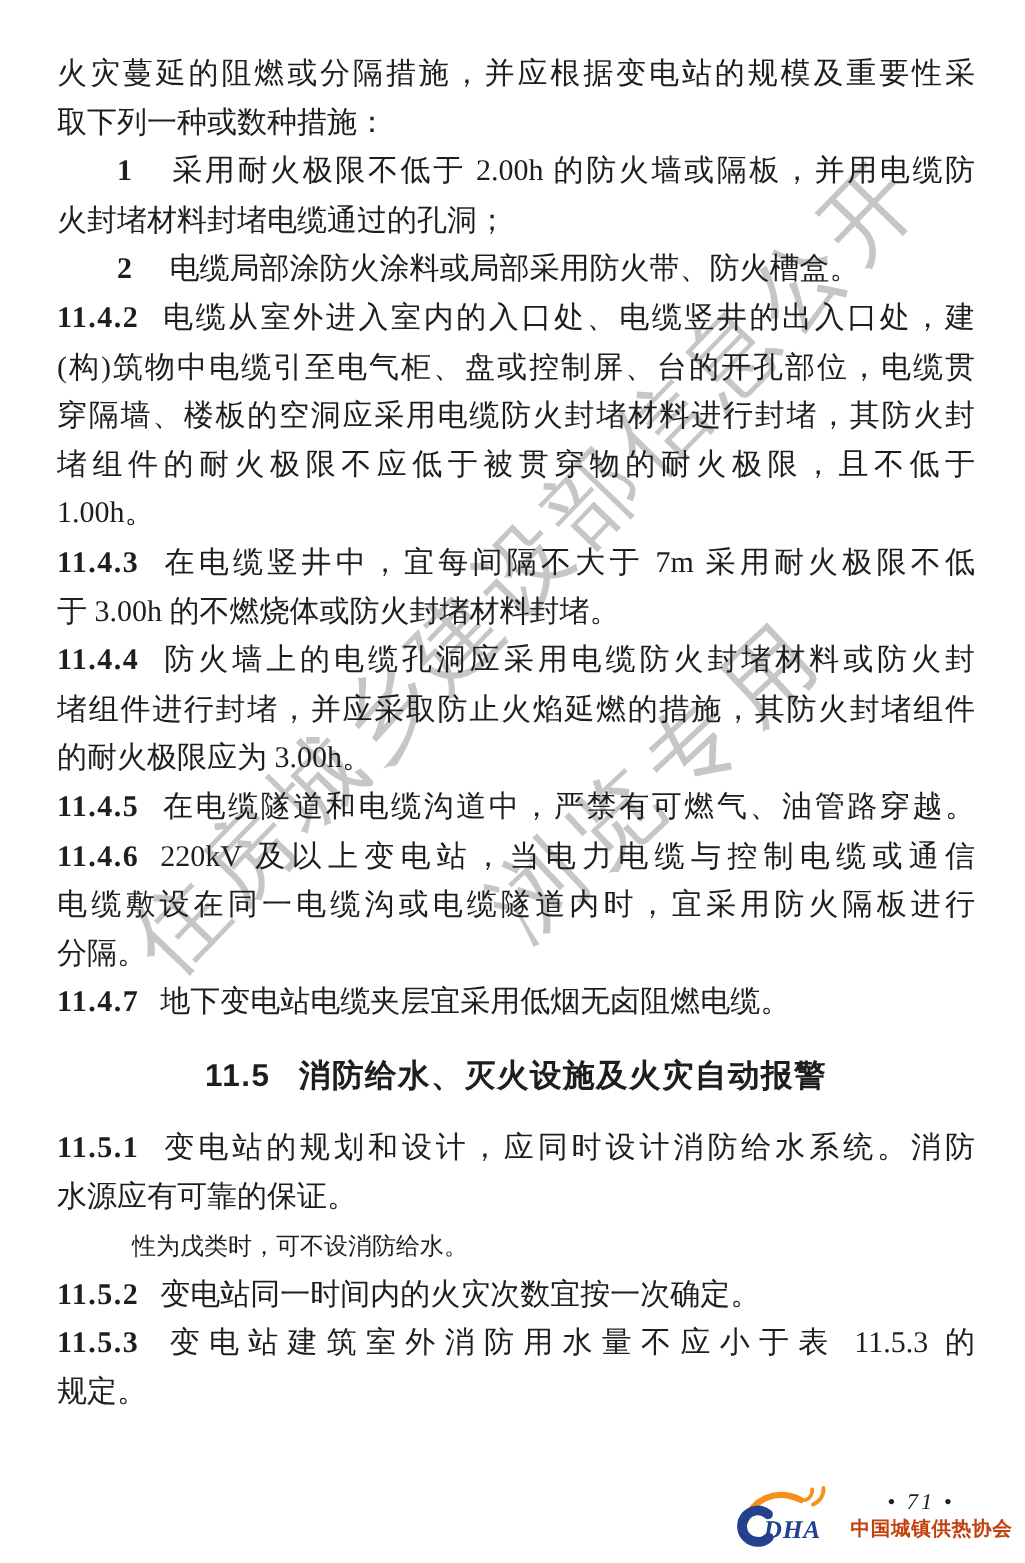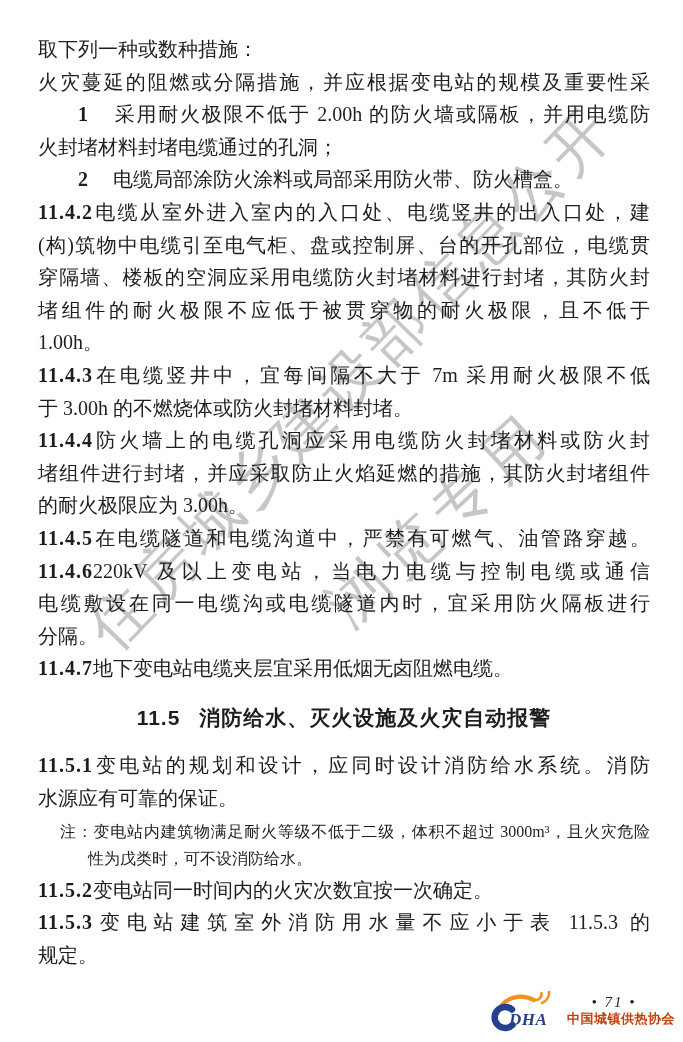--- a/index.html
+++ b/index.html
@@ -19,21 +19,21 @@
   }
   #wm1 { left:99px;  top:609px; letter-spacing:6px;  transform:rotate(-46deg); }
   #wm2 { left:337px; top:584px; letter-spacing:10px; transform:rotate(-43deg); }
   
   #doc { position:absolute; left:38px; top:33px; width:612px; z-index:1; }
   .line {
     font-size:20px; line-height:32.6px; height:32.6px;
     white-space:nowrap; overflow:hidden;
   }
   .line.j { white-space:normal; text-align:justify; text-align-last:justify; }
-  .b { font-weight:bold; letter-spacing:1px; }
+  .b { font-weight:bold; letter-spacing:1px; margin-right:14px; }
   .list { padding-left:40px; }
   .list .b { margin-right:24px; }
   .heading {
     font-size:21px; font-weight:bold; text-align:center;
     line-height:32.6px; height:32.6px; margin:17px 0 15px 0;
     font-family:"Liberation Sans","DejaVu Sans",sans-serif;
     letter-spacing:1px;
   }
   .heading .b { margin-right:19px; }
   .note-line { font-size:16px; line-height:27px; height:27px; }
@@ -55,22 +55,22 @@
     white-space:nowrap;
   }
 </style>
 </head>
 <body>
 
 <div class="wm" id="wm1">住房城乡建设部信息公开</div>
 <div class="wm" id="wm2">浏览专用</div>
 
 <div id="doc">
+    <div class="line body-line j"><span>火灾蔓延的阻燃或分隔措施，并应根据变电站的规模及重要性采</span></div>
     <div class="line body-line"><span>取下列一种或数种措施：</span></div>
-    <div class="line body-line j"><span>火灾蔓延的阻燃或分隔措施，并应根据变电站的规模及重要性采</span></div>
     <div class="line body-line list j"><span class="b">1</span><span>采用耐火极限不低于 2.00h 的防火墙或隔板，并用电缆防</span></div>
     <div class="line body-line"><span>火封堵材料封堵电缆通过的孔洞；</span></div>
     <div class="line body-line list"><span class="b">2</span><span>电缆局部涂防火涂料或局部采用防火带、防火槽盒。</span></div>
     <div class="line body-line j"><span class="b">11.4.2</span><span>电缆从室外进入室内的入口处、电缆竖井的出入口处，建</span></div>
     <div class="line body-line j"><span>(构)筑物中电缆引至电气柜、盘或控制屏、台的开孔部位，电缆贯</span></div>
     <div class="line body-line j"><span>穿隔墙、楼板的空洞应采用电缆防火封堵材料进行封堵，其防火封</span></div>
     <div class="line body-line j"><span>堵组件的耐火极限不应低于被贯穿物的耐火极限，且不低于</span></div>
     <div class="line body-line"><span>1.00h。</span></div>
     <div class="line body-line j"><span class="b">11.4.3</span><span>在电缆竖井中，宜每间隔不大于 7m 采用耐火极限不低</span></div>
     <div class="line body-line"><span>于 3.00h 的不燃烧体或防火封堵材料封堵。</span></div>
@@ -78,21 +78,20 @@
     <div class="line body-line j"><span>堵组件进行封堵，并应采取防止火焰延燃的措施，其防火封堵组件</span></div>
     <div class="line body-line"><span>的耐火极限应为 3.00h。</span></div>
     <div class="line body-line j"><span class="b">11.4.5</span><span>在电缆隧道和电缆沟道中，严禁有可燃气、油管路穿越。</span></div>
     <div class="line body-line j"><span class="b">11.4.6</span><span>220kV 及以上变电站，当电力电缆与控制电缆或通信</span></div>
     <div class="line body-line j"><span>电缆敷设在同一电缆沟或电缆隧道内时，宜采用防火隔板进行</span></div>
     <div class="line body-line"><span>分隔。</span></div>
     <div class="line body-line"><span class="b">11.4.7</span><span>地下变电站电缆夹层宜采用低烟无卤阻燃电缆。</span></div>
     <div class="heading"><span class="b">11.5</span><span>消防给水、灭火设施及火灾自动报警</span></div>
     <div class="line body-line j"><span class="b">11.5.1</span><span>变电站的规划和设计，应同时设计消防给水系统。消防</span></div>
     <div class="line body-line"><span>水源应有可靠的保证。</span></div>
-    <div class="line note-line note j"><span>注：变电站内建筑物满足耐火等级不低于二级，体积不超过 3000m³，且火灾危险</span></div>
     <div class="line note-line note2"><span>性为戊类时，可不设消防给水。</span></div>
     <div class="line body-line"><span class="b">11.5.2</span><span>变电站同一时间内的火灾次数宜按一次确定。</span></div>
     <div class="line body-line j"><span class="b">11.5.3</span><span>变电站建筑室外消防用水量不应小于表 11.5.3 的</span></div>
     <div class="line body-line"><span>规定。</span></div>
   </div>
 
 <div id="footer">
   <svg width="76" height="46" viewBox="0 0 76 46">
     <path d="M9 26 C 14 11, 30 4, 46 12" stroke="#f39119" stroke-width="4.2" fill="none" stroke-linecap="round"></path>
     <path d="M49 12 a 7 7 0 0 0 4.5 -7" stroke="#f39119" stroke-width="2.6" fill="none" stroke-linecap="round"></path>

